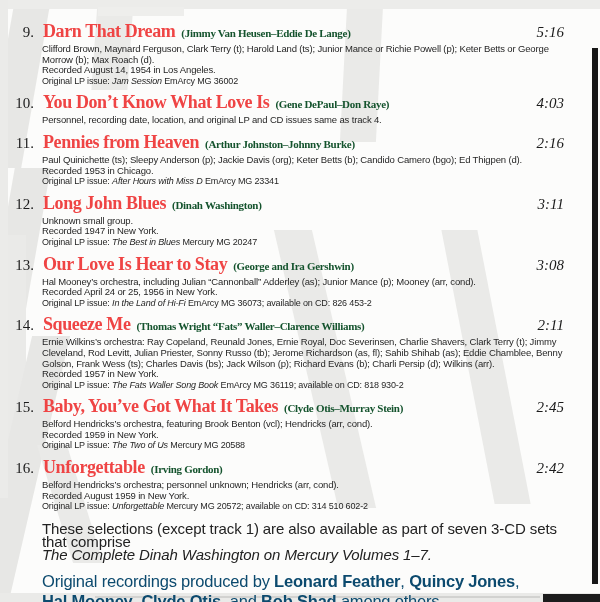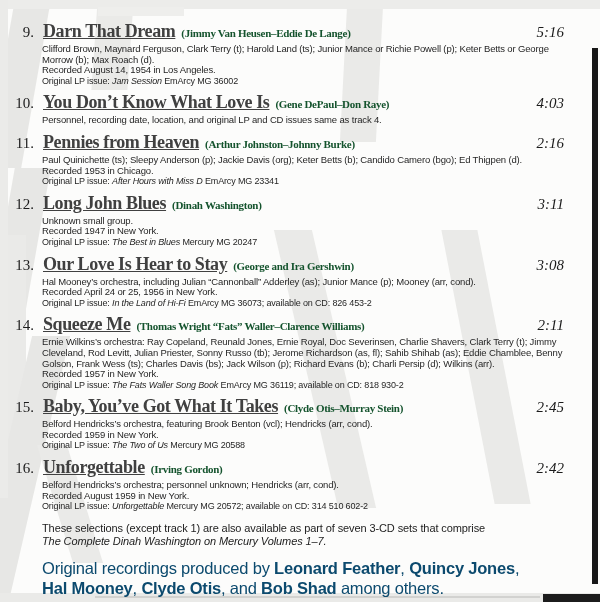--- a/index.html
+++ b/index.html
@@ -21,40 +21,40 @@
 
   .track{margin-bottom:7px;}
   .track-head{display:flex;align-items:baseline;line-height:19px;}
   .num{
     flex:0 0 20px;text-align:right;
     font-family:"Liberation Serif",serif;font-size:15px;color:#1b1b1b;
   }
   .title-wrap{flex:1 1 auto;margin-left:9px;min-width:0;}
   .title{
     font-family:"Liberation Serif",serif;font-weight:700;font-size:18px;
-    letter-spacing:-0.4px;color:#404040;text-decoration:underline;
+    letter-spacing:-0.4px;color:#ef4444;
   }
   .composers{
     font-family:"Liberation Serif",serif;font-weight:700;font-size:11px;
     letter-spacing:-0.3px;color:#14532d;margin-left:6px;
   }
   .time{
     flex:0 0 auto;margin-left:8px;
     font-family:Liberation Serif, serif;font-style:italic;font-size:15px;color:#1b1b1b;
   }
   .track-details{
     margin-left:28px;margin-top:1px;
     font-size:9.5px;line-height:10.6px;letter-spacing:-0.15px;color:#262626;
   }
   .lp-line{font-size:9px;}
   .lp-title{font-style:italic;}
 
   .note{
     margin:10px 0 0 28px;
-    font-size:11px;line-height:13px;letter-spacing:-0.1px;color:#222;
+    font-size:15px;line-height:13px;letter-spacing:-0.1px;color:#222;
   }
   .note-italic{font-style:italic;}
 
   .producers{
     margin:10px 0 0 28px;
     font-size:16.5px;line-height:20.5px;letter-spacing:-0.2px;color:#0c4a6e;
   }
   .producers .b{font-weight:700;}
 </style>
 </head>

